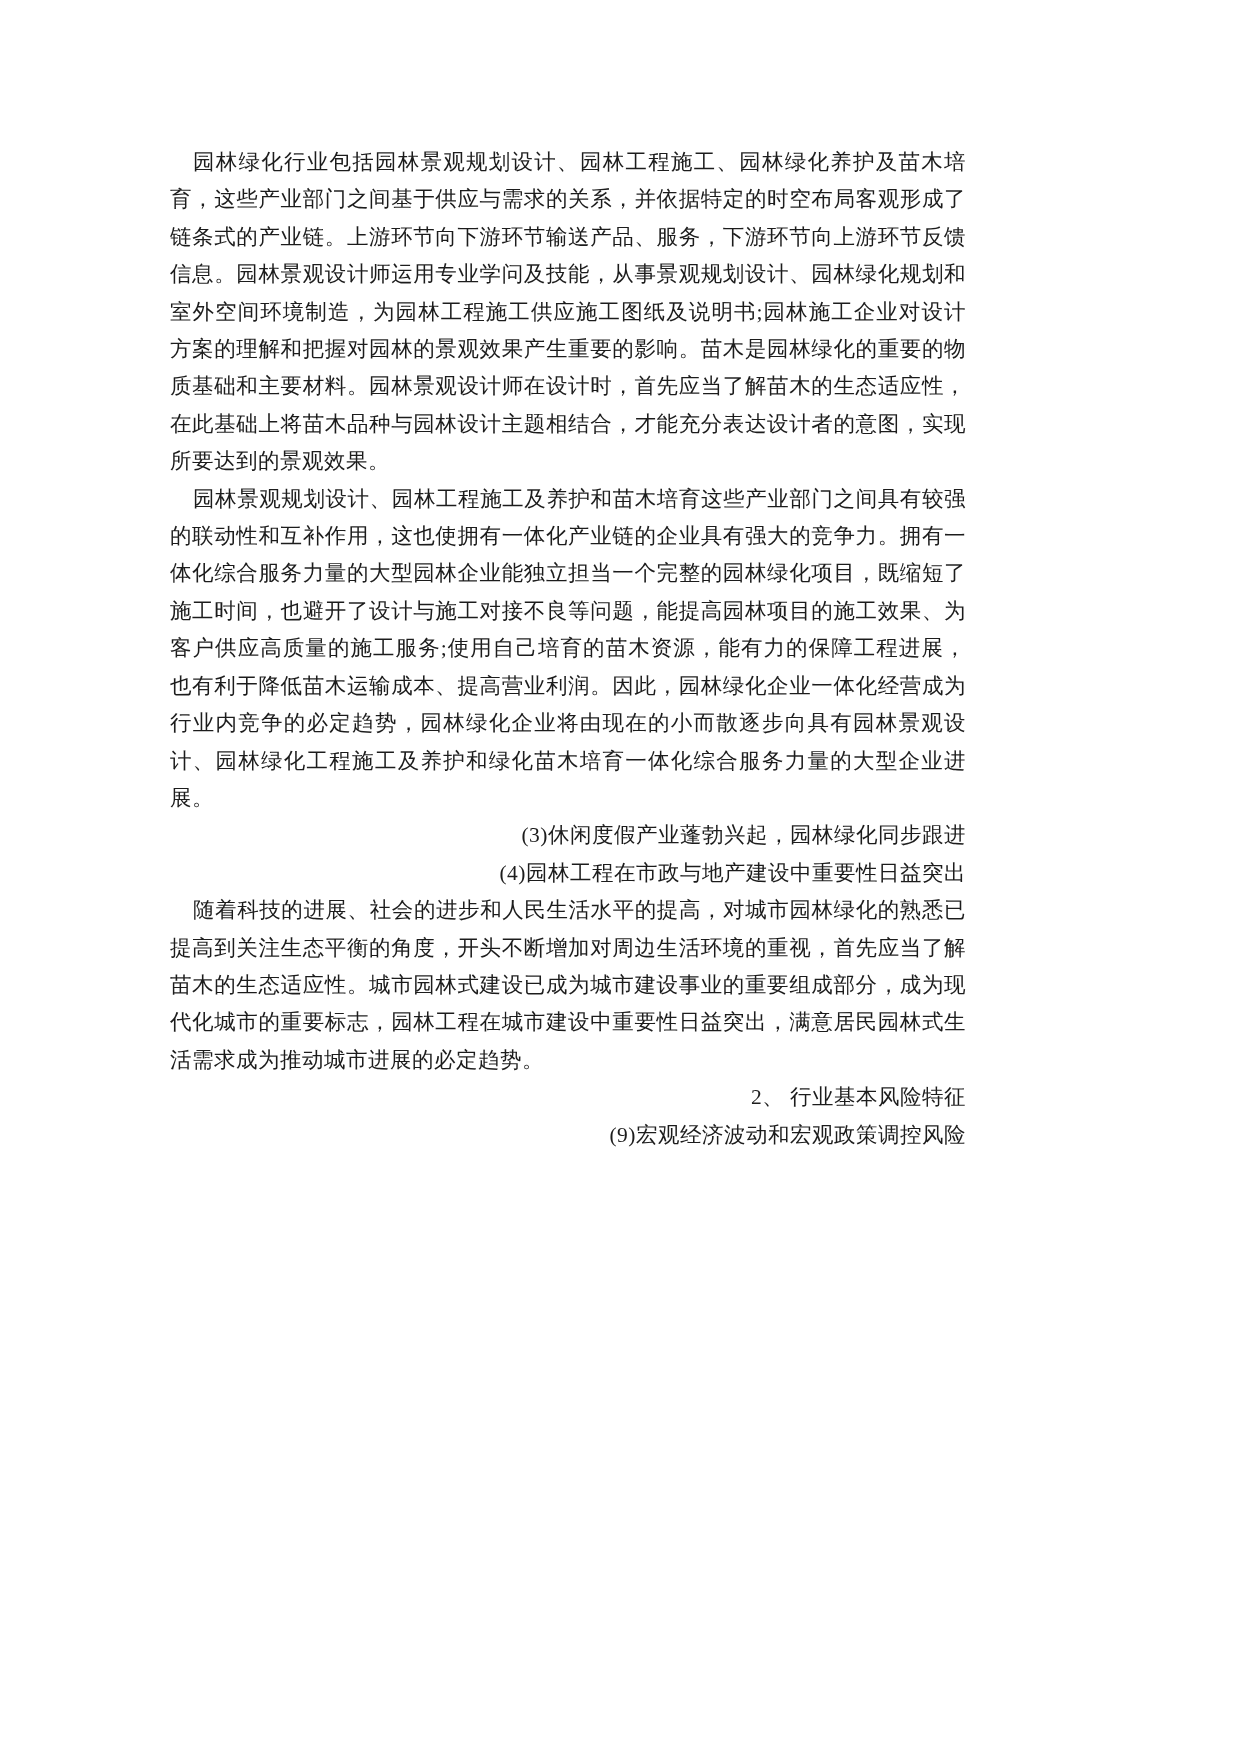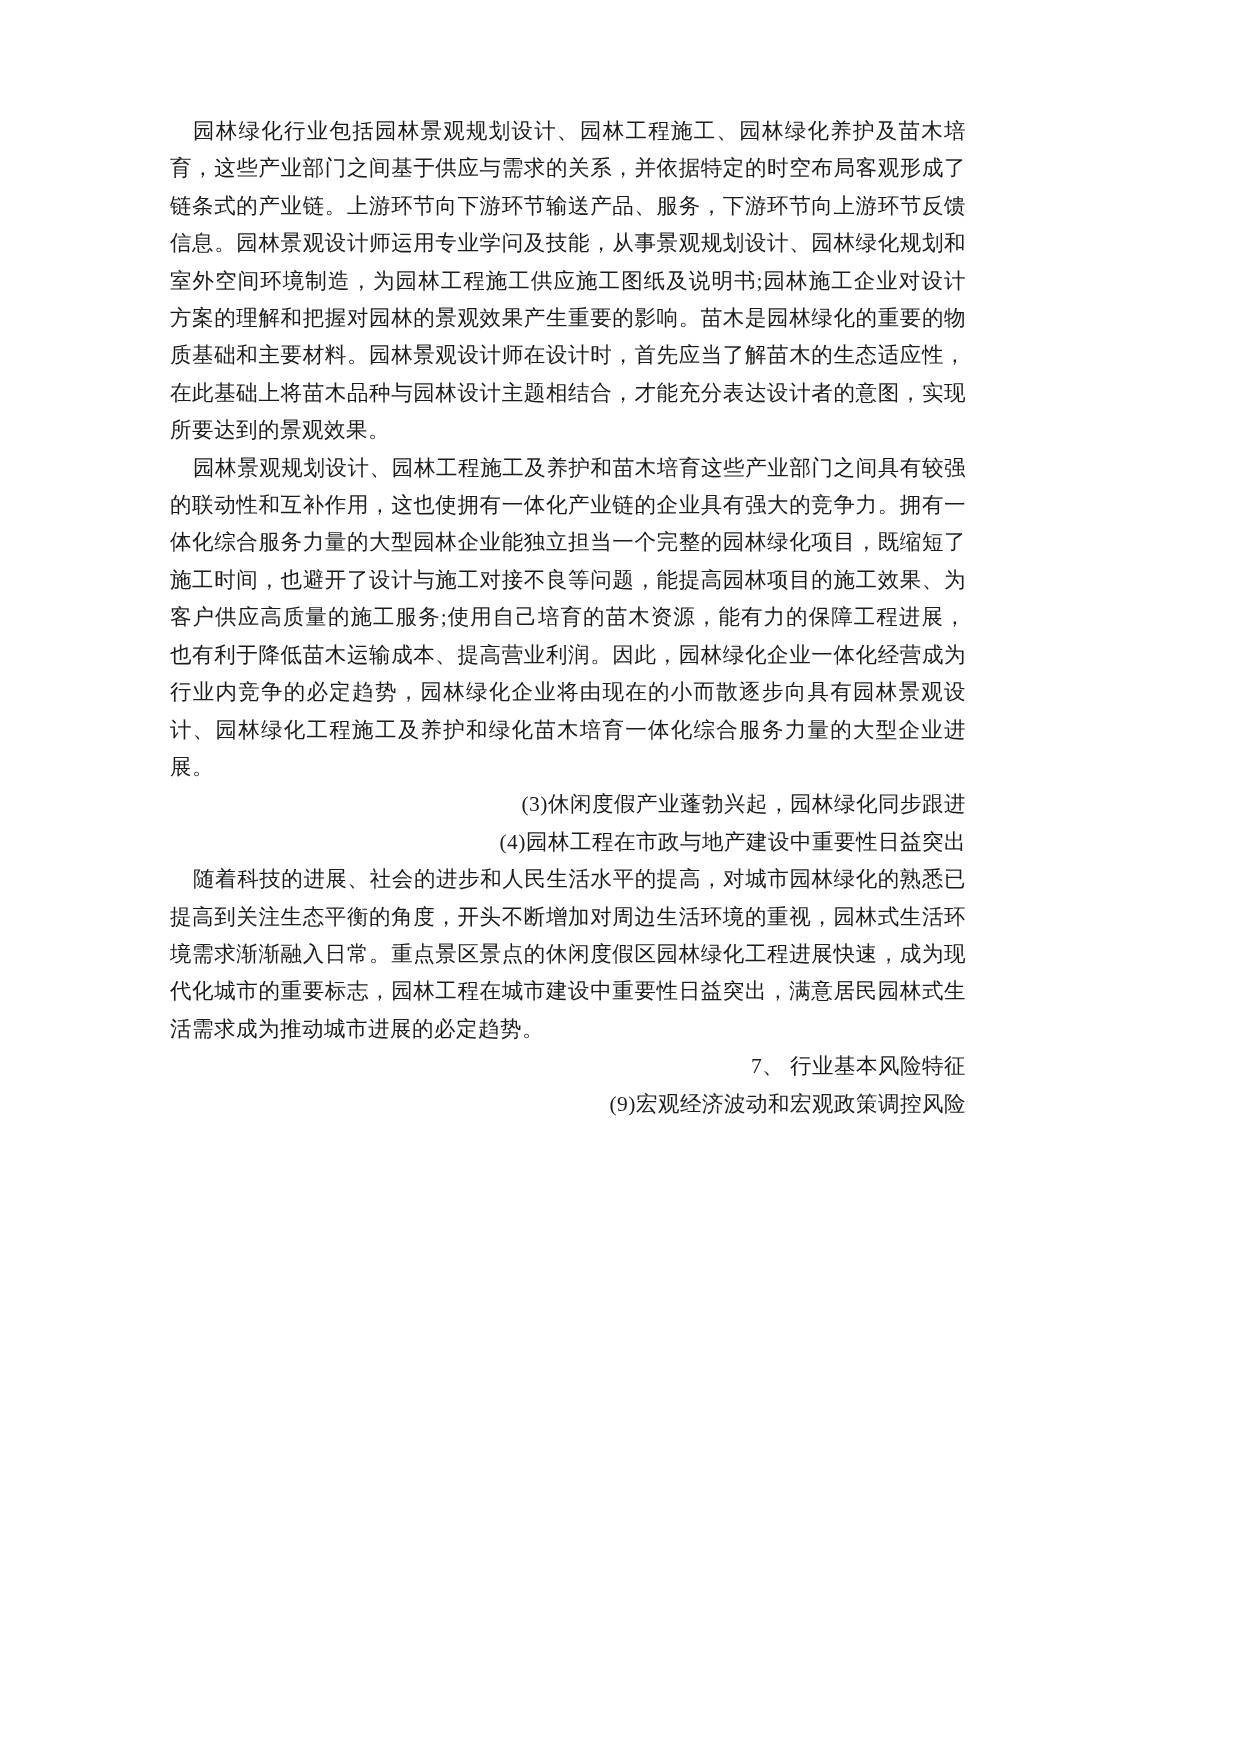--- a/index.html
+++ b/index.html
@@ -17,21 +17,21 @@
     position: absolute;
     top: 0;
     left: 0;
     width: 1240px;
     height: 1753px;
     background: #ffffff;
     overflow: hidden;
   }
   .doc-content {
     position: absolute;
-    top: 113px;
+    top: 144px;
     left: 170px;
     width: 796px;
     color: #1c1c1c;
     font-size: 21.5px;
     line-height: 37.4px;
     text-align: justify;
     letter-spacing: 0.5px;
   }
   .para {
     margin: 0;
@@ -45,17 +45,17 @@
 </style>
 </head>
 <body>
 
 <div class="doc-page">
   <div class="doc-content">
       <p class="para body-text">园林绿化行业包括园林景观规划设计、园林工程施工、园林绿化养护及苗木培育，这些产业部门之间基于供应与需求的关系，并依据特定的时空布局客观形成了链条式的产业链。上游环节向下游环节输送产品、服务，下游环节向上游环节反馈信息。园林景观设计师运用专业学问及技能，从事景观规划设计、园林绿化规划和室外空间环境制造，为园林工程施工供应施工图纸及说明书;园林施工企业对设计方案的理解和把握对园林的景观效果产生重要的影响。苗木是园林绿化的重要的物质基础和主要材料。园林景观设计师在设计时，首先应当了解苗木的生态适应性，在此基础上将苗木品种与园林设计主题相结合，才能充分表达设计者的意图，实现所要达到的景观效果。</p>
       <p class="para body-text">园林景观规划设计、园林工程施工及养护和苗木培育这些产业部门之间具有较强的联动性和互补作用，这也使拥有一体化产业链的企业具有强大的竞争力。拥有一体化综合服务力量的大型园林企业能独立担当一个完整的园林绿化项目，既缩短了施工时间，也避开了设计与施工对接不良等问题，能提高园林项目的施工效果、为客户供应高质量的施工服务;使用自己培育的苗木资源，能有力的保障工程进展，也有利于降低苗木运输成本、提高营业利润。因此，园林绿化企业一体化经营成为行业内竞争的必定趋势，园林绿化企业将由现在的小而散逐步向具有园林景观设计、园林绿化工程施工及养护和绿化苗木培育一体化综合服务力量的大型企业进展。</p>
       <p class="para heading">(3)休闲度假产业蓬勃兴起，园林绿化同步跟进</p>
       <p class="para heading">(4)园林工程在市政与地产建设中重要性日益突出</p>
-      <p class="para body-text">随着科技的进展、社会的进步和人民生活水平的提高，对城市园林绿化的熟悉已提高到关注生态平衡的角度，开头不断增加对周边生活环境的重视，园林式生活环境需求渐渐融入日常。重点景区景点的休闲度假区园林绿化工程进展快速，成为现代化城市的重要标志，园林工程在城市建设中重要性日益突出，满意居民园林式生活需求成为推动城市进展的必定趋势。</p>
-      <p class="para heading">7、 行业基本风险特征</p>
+      <p class="para body-text">随着科技的进展、社会的进步和人民生活水平的提高，对城市园林绿化的熟悉已提高到关注生态平衡的角度，开头不断增加对周边生活环境的重视，首先应当了解苗木的生态适应性。城市园林式建设已成为城市建设事业的重要组成部分，成为现代化城市的重要标志，园林工程在城市建设中重要性日益突出，满意居民园林式生活需求成为推动城市进展的必定趋势。</p>
+      <p class="para heading">2、 行业基本风险特征</p>
       <p class="para heading">(9)宏观经济波动和宏观政策调控风险</p>
     </div>
 </div>
 
 </body></html>

